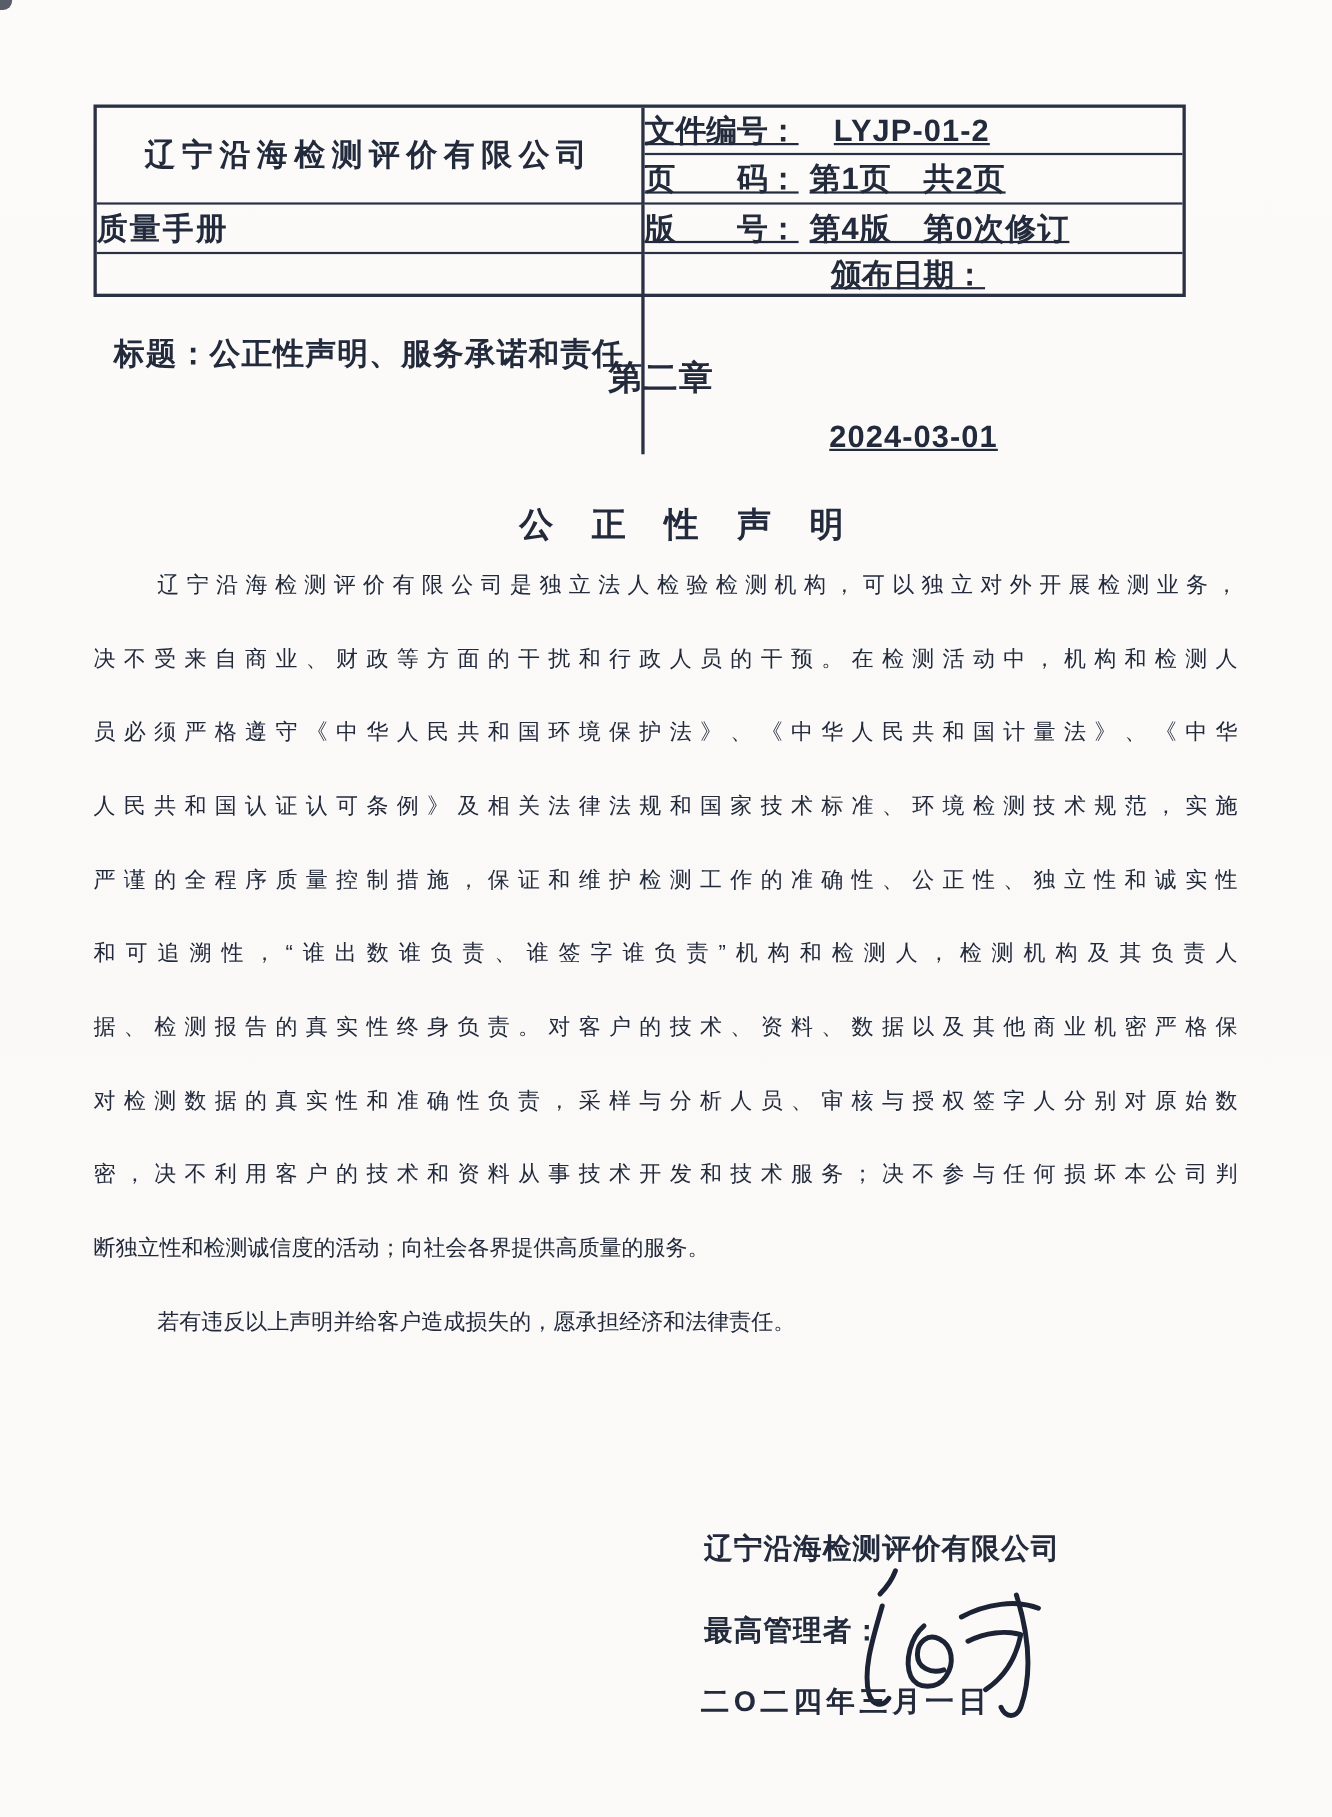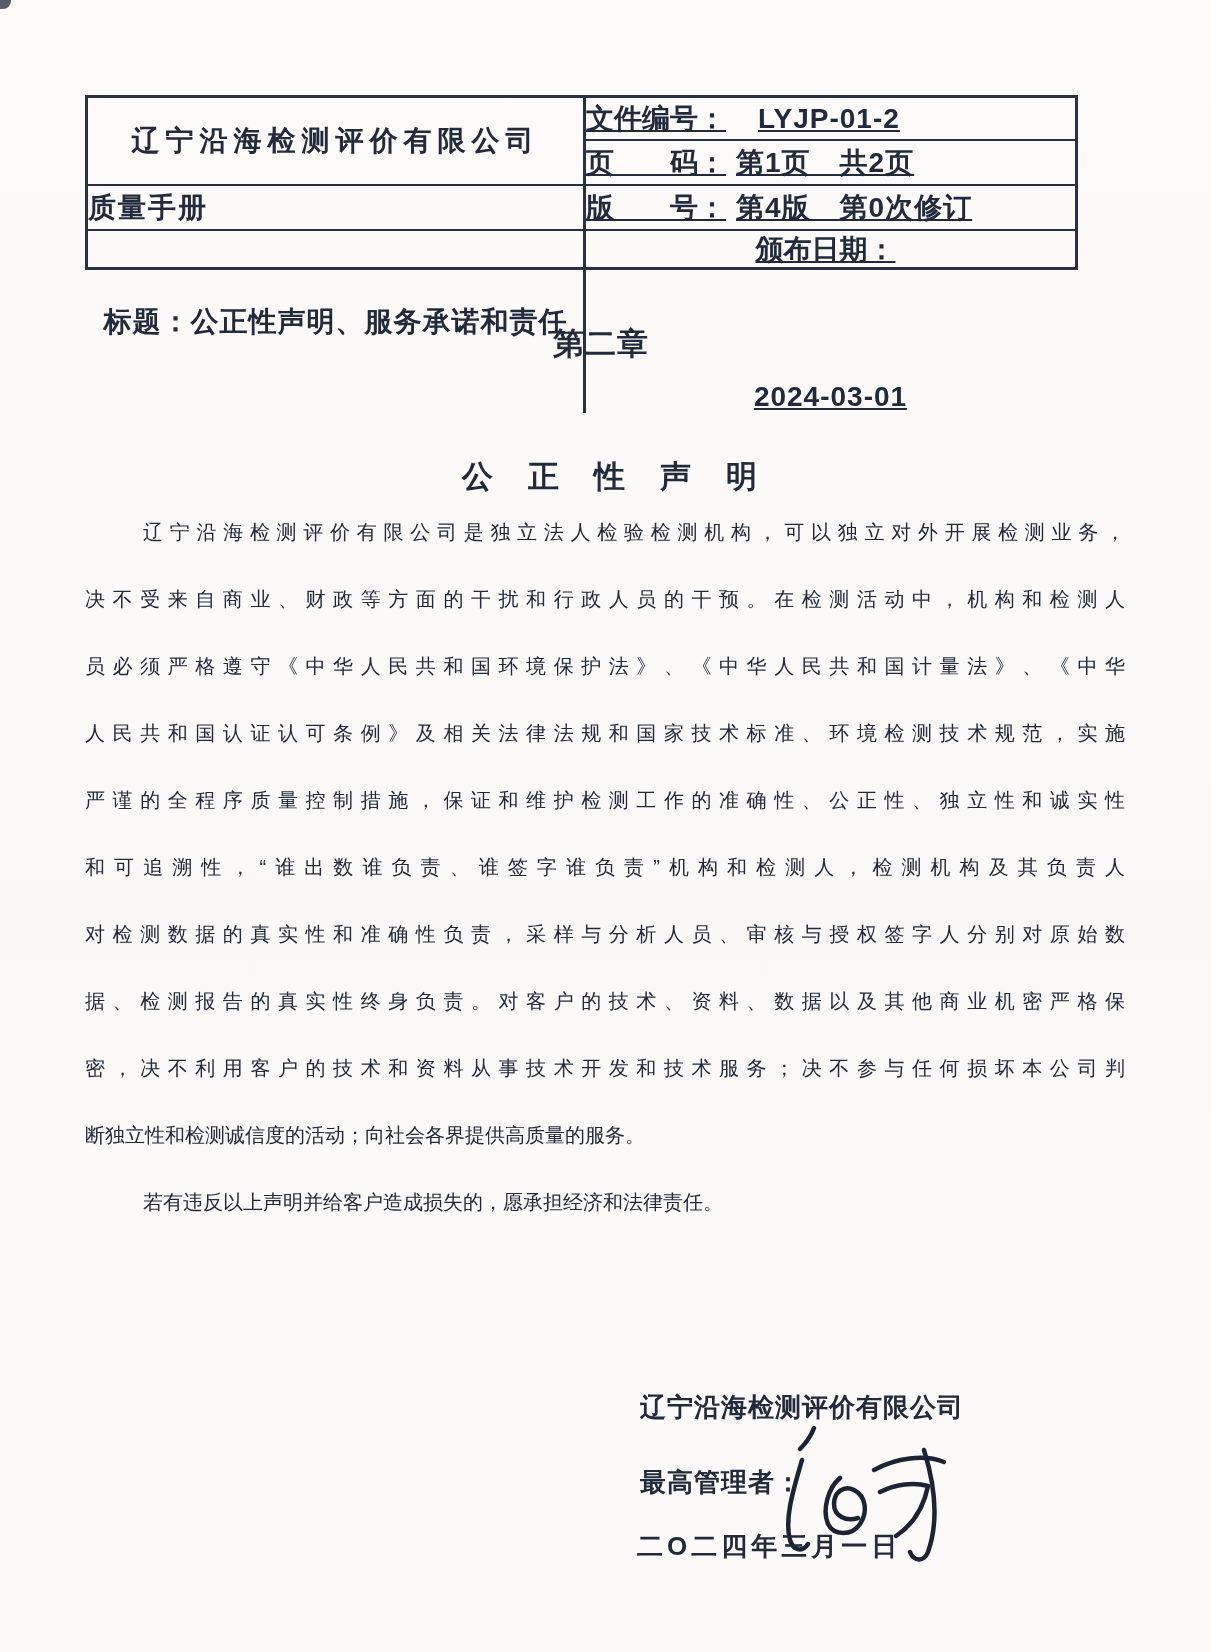--- a/index.html
+++ b/index.html
@@ -28,21 +28,21 @@
   .cell-company{grid-column:1;grid-row:1/3;border-right:3px solid #2b3144;border-bottom:2px solid #2b3144;justify-content:center;letter-spacing:6px;}
   .cell-manual{grid-column:1;grid-row:3;border-right:3px solid #2b3144;border-bottom:2px solid #2b3144;justify-content:flex-start;letter-spacing:2px;}
   .cell-doctitle{grid-column:1;grid-row:4;border-right:3px solid #2b3144;justify-content:center;letter-spacing:1px;}
   .rrow{grid-column:2;border-bottom:2px solid #2b3144;text-decoration:underline;}
   .rrow.last{border-bottom:none;flex-direction:column;}
   .rlabel{display:inline-block;width:150px;flex:0 0 150px;}
   .rval{letter-spacing:1px;}
   .rrow-docnum .rval{margin-left:22px;}
   
   .chapter-heading{position:absolute;left:535px;top:326px;font-size:31px;font-weight:700;letter-spacing:1px;line-height:1.15;margin-left:18px;}
-  .statement-title{position:absolute;left:462px;top:458px;font-size:31px;font-weight:700;letter-spacing:35px;white-space:nowrap;line-height:1.2;}
+  .statement-title{position:absolute;left:472px;top:458px;font-size:31px;font-weight:700;letter-spacing:35px;white-space:nowrap;line-height:1.2;}
   
   .body-text{position:absolute;left:85px;top:499px;width:1040px;font-size:20px;font-weight:400;}
   .bline{height:67px;line-height:67px;text-align:justify;text-align-last:justify;white-space:normal;}
   .bline.first{text-indent:58px;}
   .bline.plast{text-align:center;text-align-last:left;}
   .p2line{height:67px;line-height:67px;text-indent:58px;text-align:left;}
   
   .sig-company{position:absolute;left:640px;top:1392px;font-size:26px;font-weight:700;letter-spacing:1px;line-height:1.2;}
   .sig-role{position:absolute;left:640px;top:1467px;font-size:26px;font-weight:700;letter-spacing:1px;line-height:1.2;}
   .sig-date{position:absolute;left:637px;top:1531px;font-size:26px;font-weight:700;letter-spacing:4px;line-height:1.2;}
@@ -87,22 +87,22 @@
   <div class="chapter-heading">第二章</div>
   <div class="statement-title">公正性声明</div>
 
   <div class="body-text">
     <div class="bline first">辽宁沿海检测评价有限公司是独立法人检验检测机构，可以独立对外开展检测业务，</div>
     <div class="bline">决不受来自商业、财政等方面的干扰和行政人员的干预。在检测活动中，机构和检测人</div>
     <div class="bline">员必须严格遵守《中华人民共和国环境保护法》、《中华人民共和国计量法》、《中华</div>
     <div class="bline">人民共和国认证认可条例》及相关法律法规和国家技术标准、环境检测技术规范，实施</div>
     <div class="bline">严谨的全程序质量控制措施，保证和维护检测工作的准确性、公正性、独立性和诚实性</div>
     <div class="bline">和可追溯性，“谁出数谁负责、谁签字谁负责”机构和检测人，检测机构及其负责人</div>
+    <div class="bline">据、检测报告的真实性终身负责。对客户的技术、资料、数据以及其他商业机密严格保</div>
     <div class="bline">对检测数据的真实性和准确性负责，采样与分析人员、审核与授权签字人分别对原始数</div>
-    <div class="bline">据、检测报告的真实性终身负责。对客户的技术、资料、数据以及其他商业机密严格保</div>
     <div class="bline">密，决不利用客户的技术和资料从事技术开发和技术服务；决不参与任何损坏本公司判</div>
     <div class="bline plast">断独立性和检测诚信度的活动；向社会各界提供高质量的服务。</div>
     <div class="p2line">若有违反以上声明并给客户造成损失的，愿承担经济和法律责任。</div>
   </div>
 
   <div class="sig-company">辽宁沿海检测评价有限公司</div>
   <div class="sig-role">最高管理者：</div>
   <div class="sig-scribble">
     <svg viewBox="0 0 170 142" xmlns="http://www.w3.org/2000/svg" fill="none" stroke="#1c2335" stroke-width="4.5" stroke-linecap="round" stroke-linejoin="round">
       <path d="M36,4 C33,12 28,19 22,25"></path>

